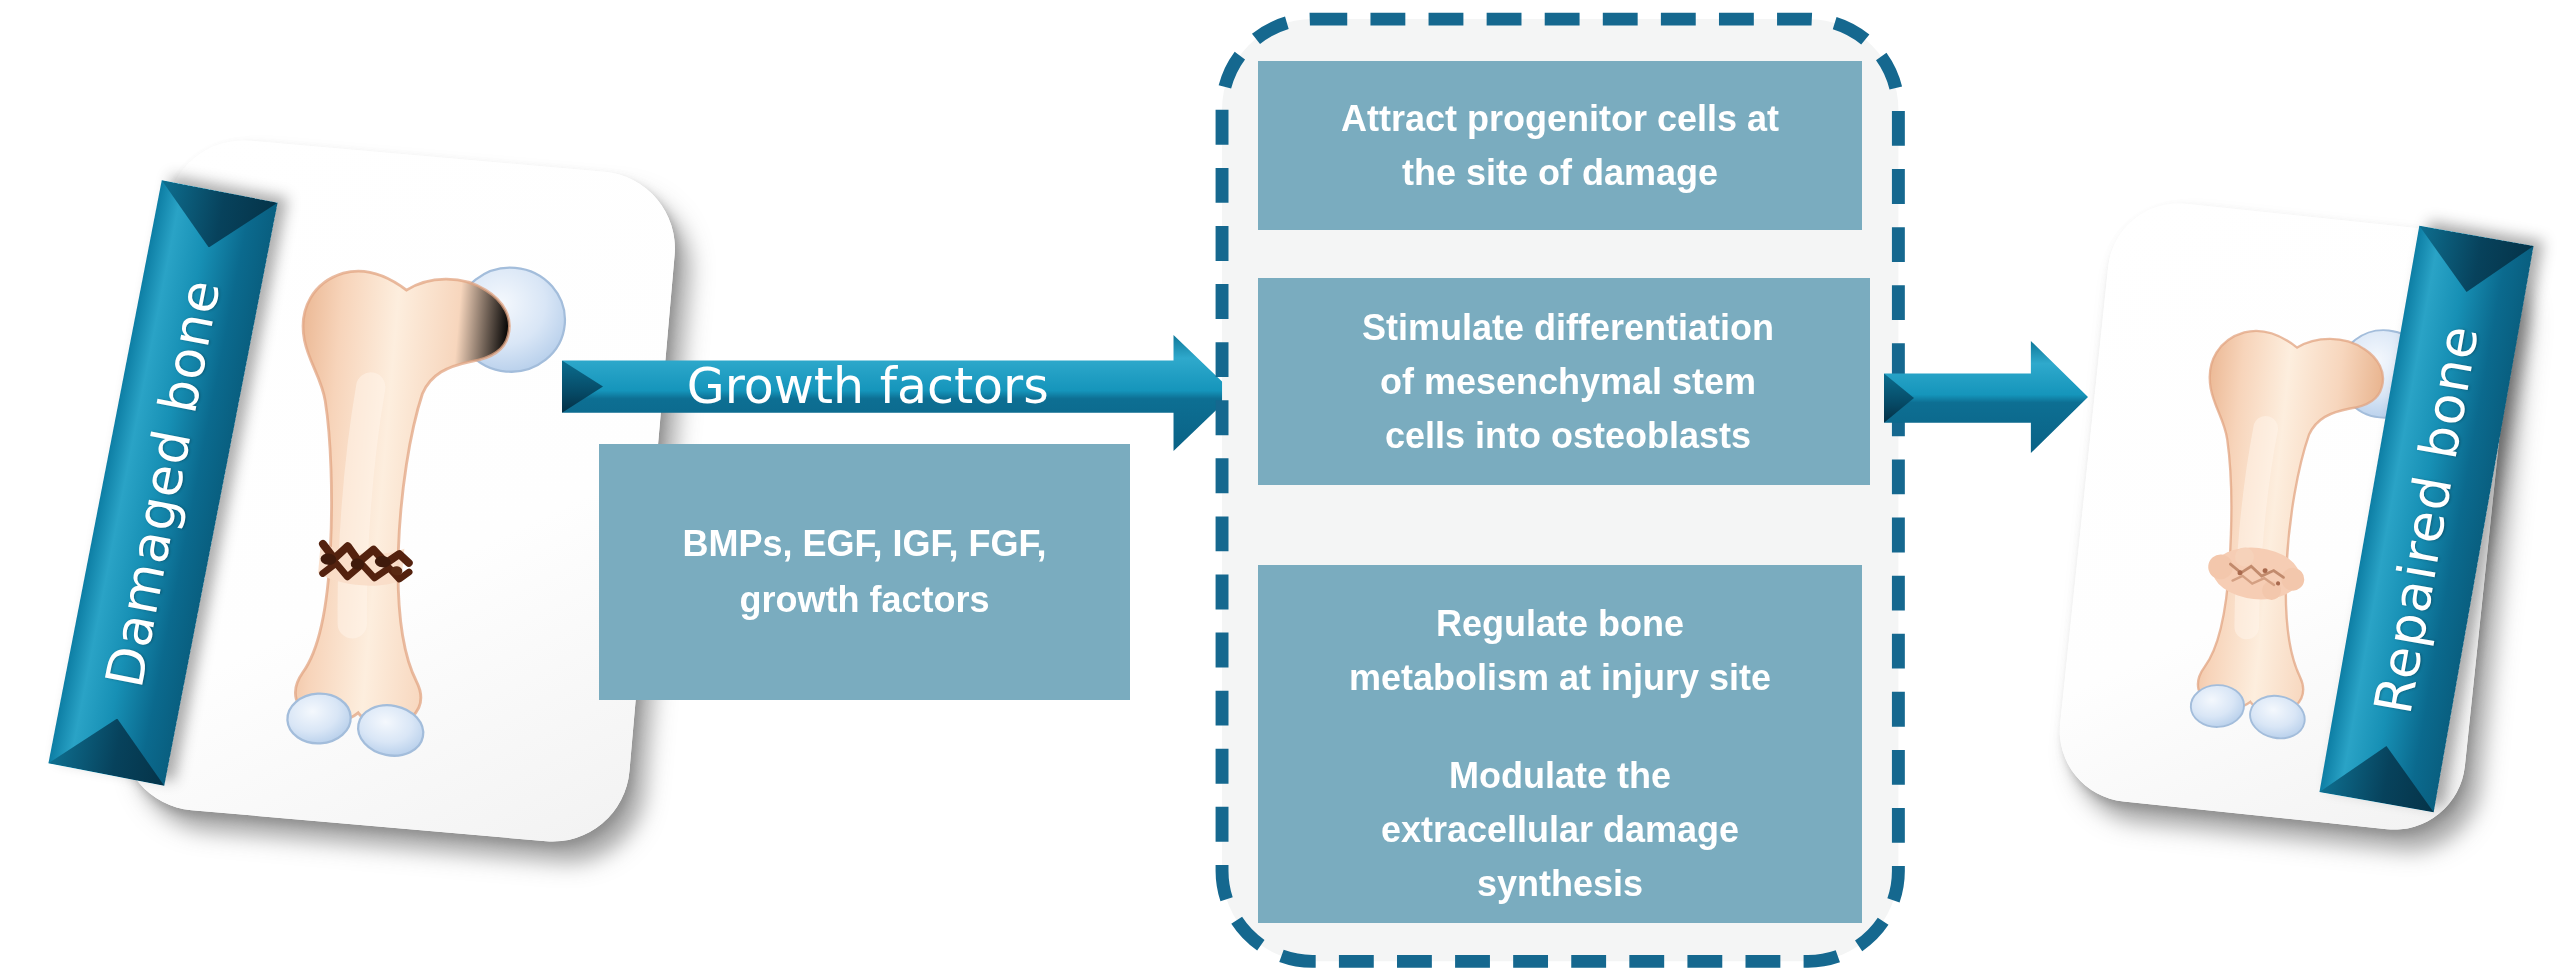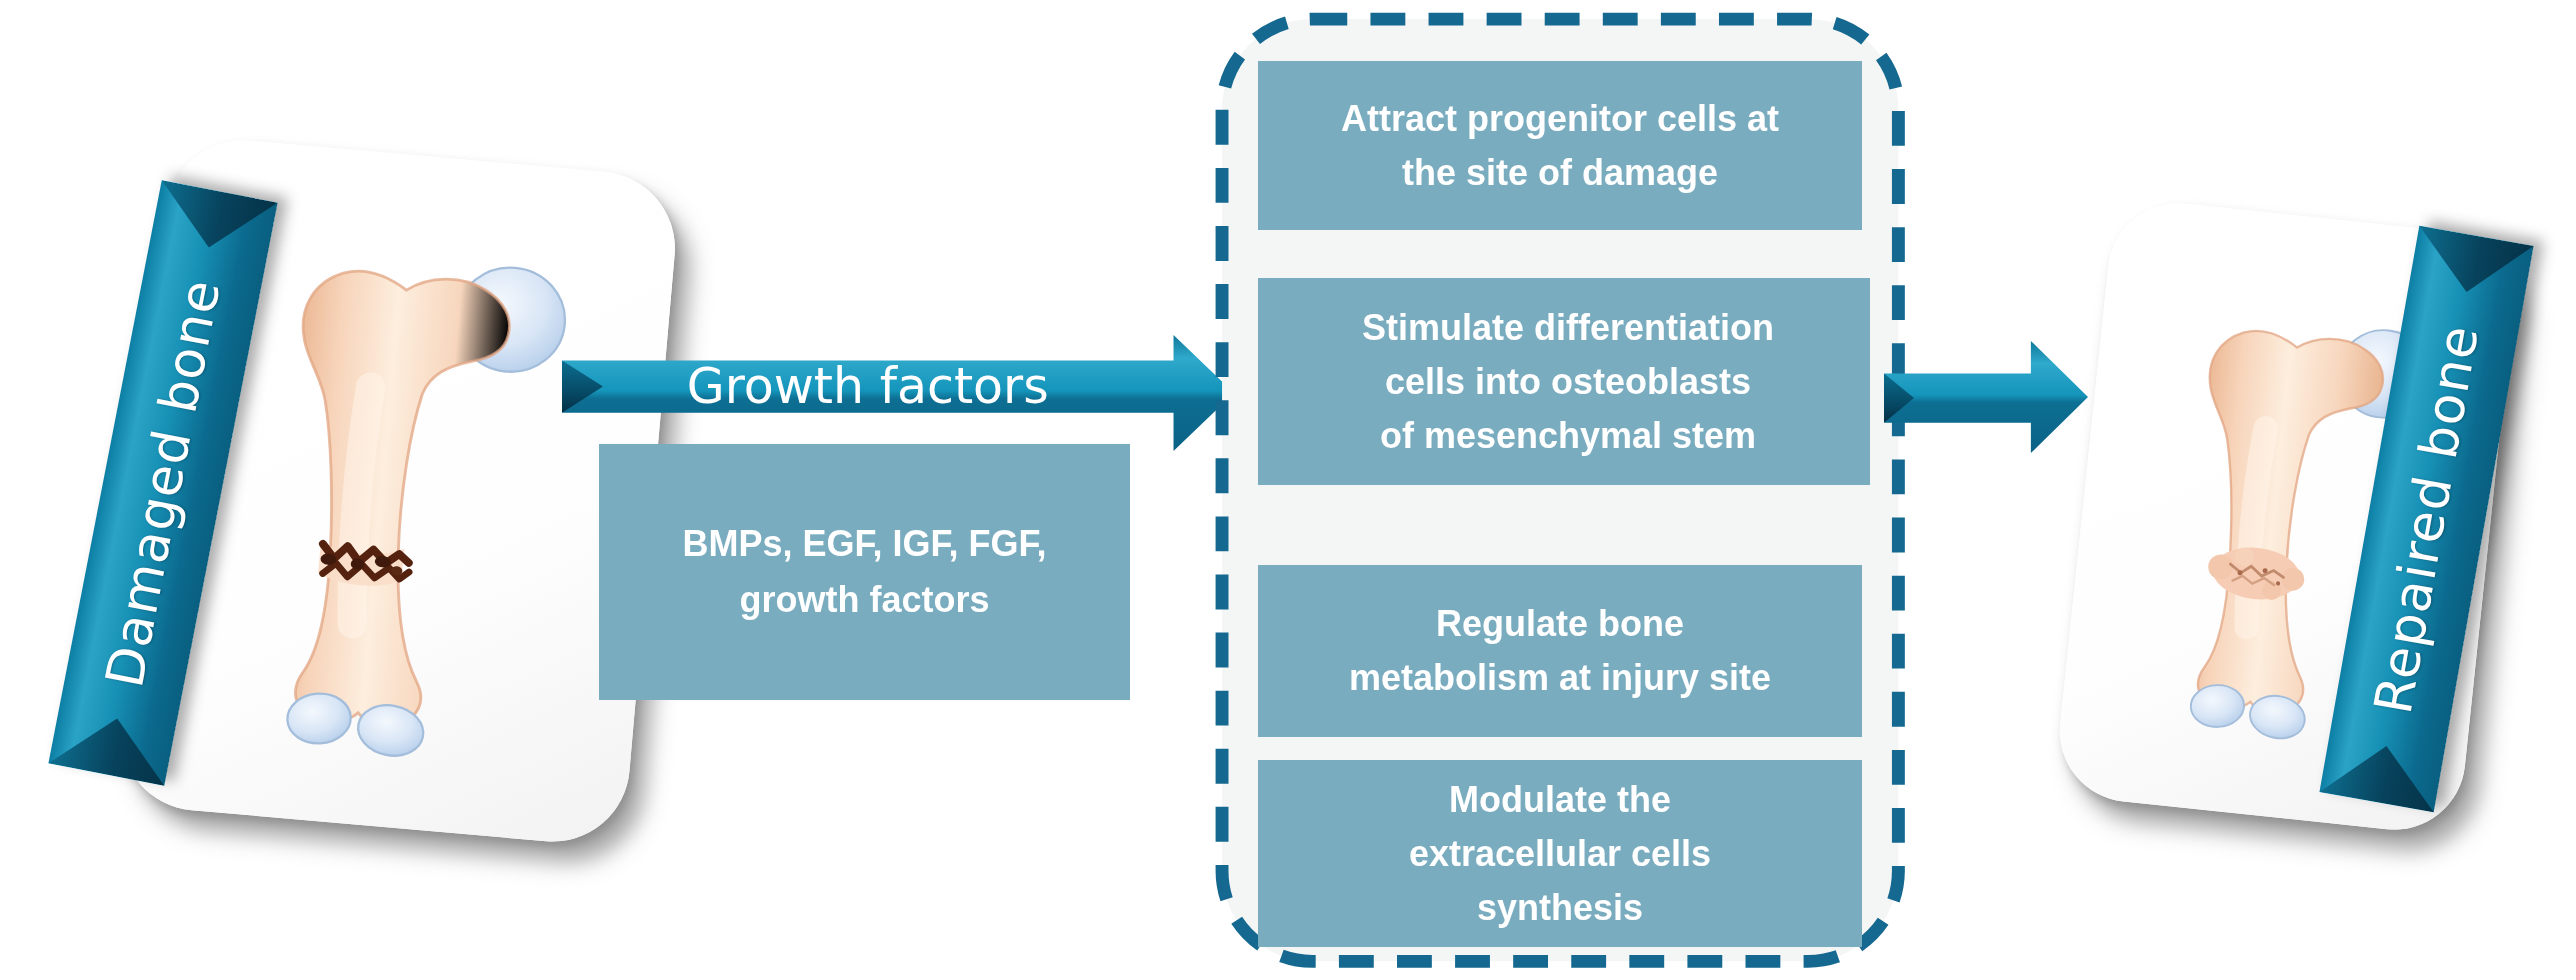--- a/index.html
+++ b/index.html
@@ -125,32 +125,32 @@
   <rect x="14" y="14" width="1048" height="1460" rx="140" ry="140" fill="#f4f5f5" stroke="#15688f" stroke-width="20" stroke-dasharray="54 36" stroke-linecap="butt"></rect>
 </svg>
 
 <div class="abs teal-box" style="left:1258px;top:61px;width:604px;height:169px;">
   <span>Attract progenitor cells at</span>
   <span>the site of damage</span>
 </div>
 
 <div class="abs teal-box" style="left:1258px;top:278px;width:604px;height:207px;padding-left:8px;">
   <span>Stimulate differentiation</span>
+  <span>of mesenchymal stem</span>
   <span>cells into osteoblasts</span>
-  <span>of mesenchymal stem</span>
 </div>
 
 <div class="abs teal-box" style="left:1258px;top:522px;width:604px;height:172px;margin-top:43px;">
   <span>Regulate bone</span>
   <span>metabolism at injury site</span>
 </div>
 
-<div class="abs teal-box" style="left:1258px;top:736px;width:604px;height:187px;margin-top:24px;">
+<div class="abs teal-box" style="left:1258px;top:736px;width:604px;height:187px;">
   <span>Modulate the</span>
-  <span>extracellular cells</span>
+  <span>extracellular damage</span>
   <span>synthesis</span>
 </div>
 
 <div class="abs block-arrow arrow-right" style="left:1884px;top:341px;width:204px;height:112px;">
   <div class="tail-bevel"></div>
 </div>
 
 <div class="abs card" style="left:2083px;top:216px;width:407px;height:601px;transform:rotate(6deg);border-radius:71px;">
   <svg width="304" height="549" viewBox="0 0 320 480">
     <defs>

